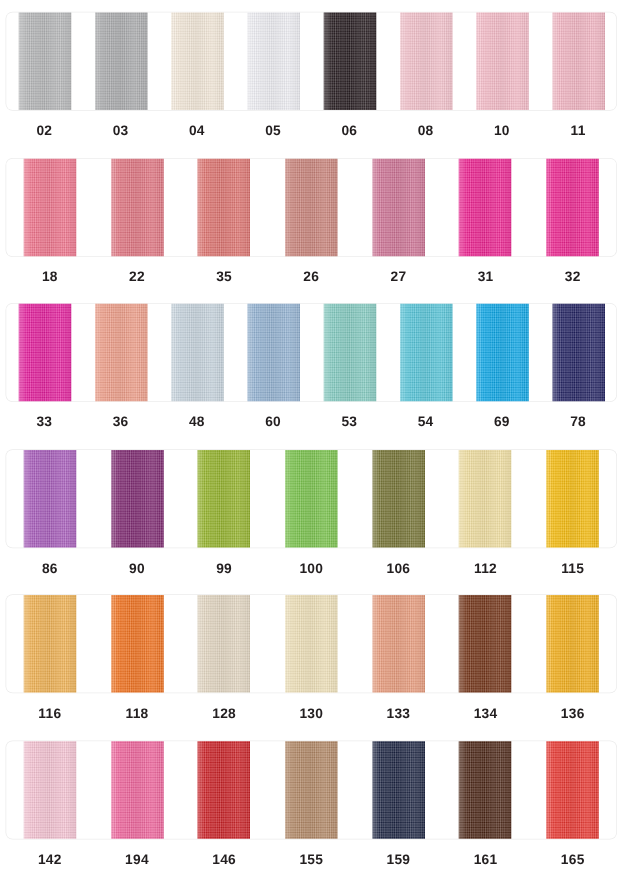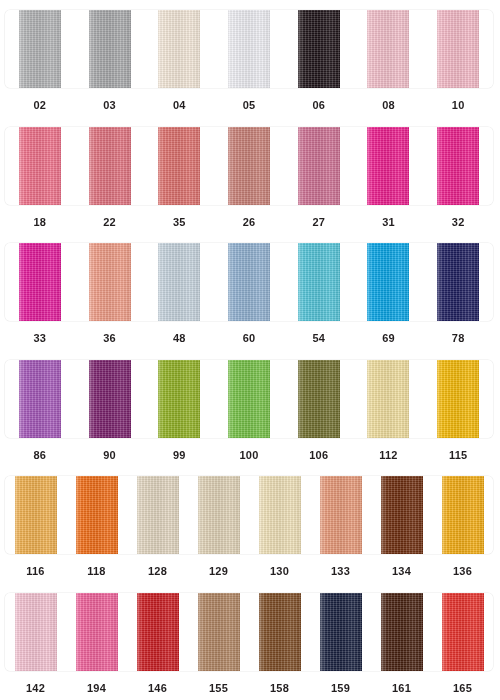--- a/index.html
+++ b/index.html
@@ -140,20 +140,24 @@
           <div class="label">06</div>
         </div>
         <div class="cell">
           <div class="ribbon" style="background-color: rgb(243, 191, 201);"></div>
           <div class="label">08</div>
         </div>
         <div class="cell">
           <div class="ribbon" style="background-color: rgb(245, 185, 198);"></div>
           <div class="label">10</div>
         </div>
+        <div class="cell">
+          <div class="ribbon" style="background-color: rgb(242, 178, 192);"></div>
+          <div class="label">11</div>
+        </div>
       </div>
     </div>
     <div class="swatch-row">
       <div class="row-card"></div>
       <div class="cells">
         <div class="cell">
           <div class="ribbon" style="background-color: rgb(239, 111, 136);"></div>
           <div class="label">18</div>
         </div>
         <div class="cell">
@@ -195,20 +199,24 @@
         </div>
         <div class="cell">
           <div class="ribbon" style="background-color: rgb(197, 211, 221);"></div>
           <div class="label">48</div>
         </div>
         <div class="cell">
           <div class="ribbon" style="background-color: rgb(143, 176, 209);"></div>
           <div class="label">60</div>
         </div>
         <div class="cell">
+          <div class="ribbon" style="background-color: rgb(128, 202, 191);"></div>
+          <div class="label">53</div>
+        </div>
+        <div class="cell">
           <div class="ribbon" style="background-color: rgb(82, 196, 216);"></div>
           <div class="label">54</div>
         </div>
         <div class="cell">
           <div class="ribbon" style="background-color: rgb(5, 164, 230);"></div>
           <div class="label">69</div>
         </div>
         <div class="cell">
           <div class="ribbon" style="background-color: rgb(28, 28, 94);"></div>
           <div class="label">78</div>
@@ -257,24 +265,20 @@
         </div>
         <div class="cell">
           <div class="ribbon" style="background-color: rgb(240, 107, 20);"></div>
           <div class="label">118</div>
         </div>
         <div class="cell">
           <div class="ribbon" style="background-color: rgb(226, 213, 191);"></div>
           <div class="label">128</div>
         </div>
         <div class="cell">
-          <div class="ribbon" style="background-color: rgb(224, 210, 181);"></div>
-          <div class="label">129</div>
-        </div>
-        <div class="cell">
           <div class="ribbon" style="background-color: rgb(239, 224, 182);"></div>
           <div class="label">130</div>
         </div>
         <div class="cell">
           <div class="ribbon" style="background-color: rgb(231, 151, 118);"></div>
           <div class="label">133</div>
         </div>
         <div class="cell">
           <div class="ribbon" style="background-color: rgb(109, 43, 13);"></div>
           <div class="label">134</div>
@@ -298,24 +302,20 @@
         </div>
         <div class="cell">
           <div class="ribbon" style="background-color: rgb(202, 26, 32);"></div>
           <div class="label">146</div>
         </div>
         <div class="cell">
           <div class="ribbon" style="background-color: rgb(176, 132, 97);"></div>
           <div class="label">155</div>
         </div>
         <div class="cell">
-          <div class="ribbon" style="background-color: rgb(124, 74, 35);"></div>
-          <div class="label">158</div>
-        </div>
-        <div class="cell">
           <div class="ribbon" style="background-color: rgb(23, 32, 62);"></div>
           <div class="label">159</div>
         </div>
         <div class="cell">
           <div class="ribbon" style="background-color: rgb(71, 32, 15);"></div>
           <div class="label">161</div>
         </div>
         <div class="cell">
           <div class="ribbon" style="background-color: rgb(232, 48, 42);"></div>
           <div class="label">165</div>

